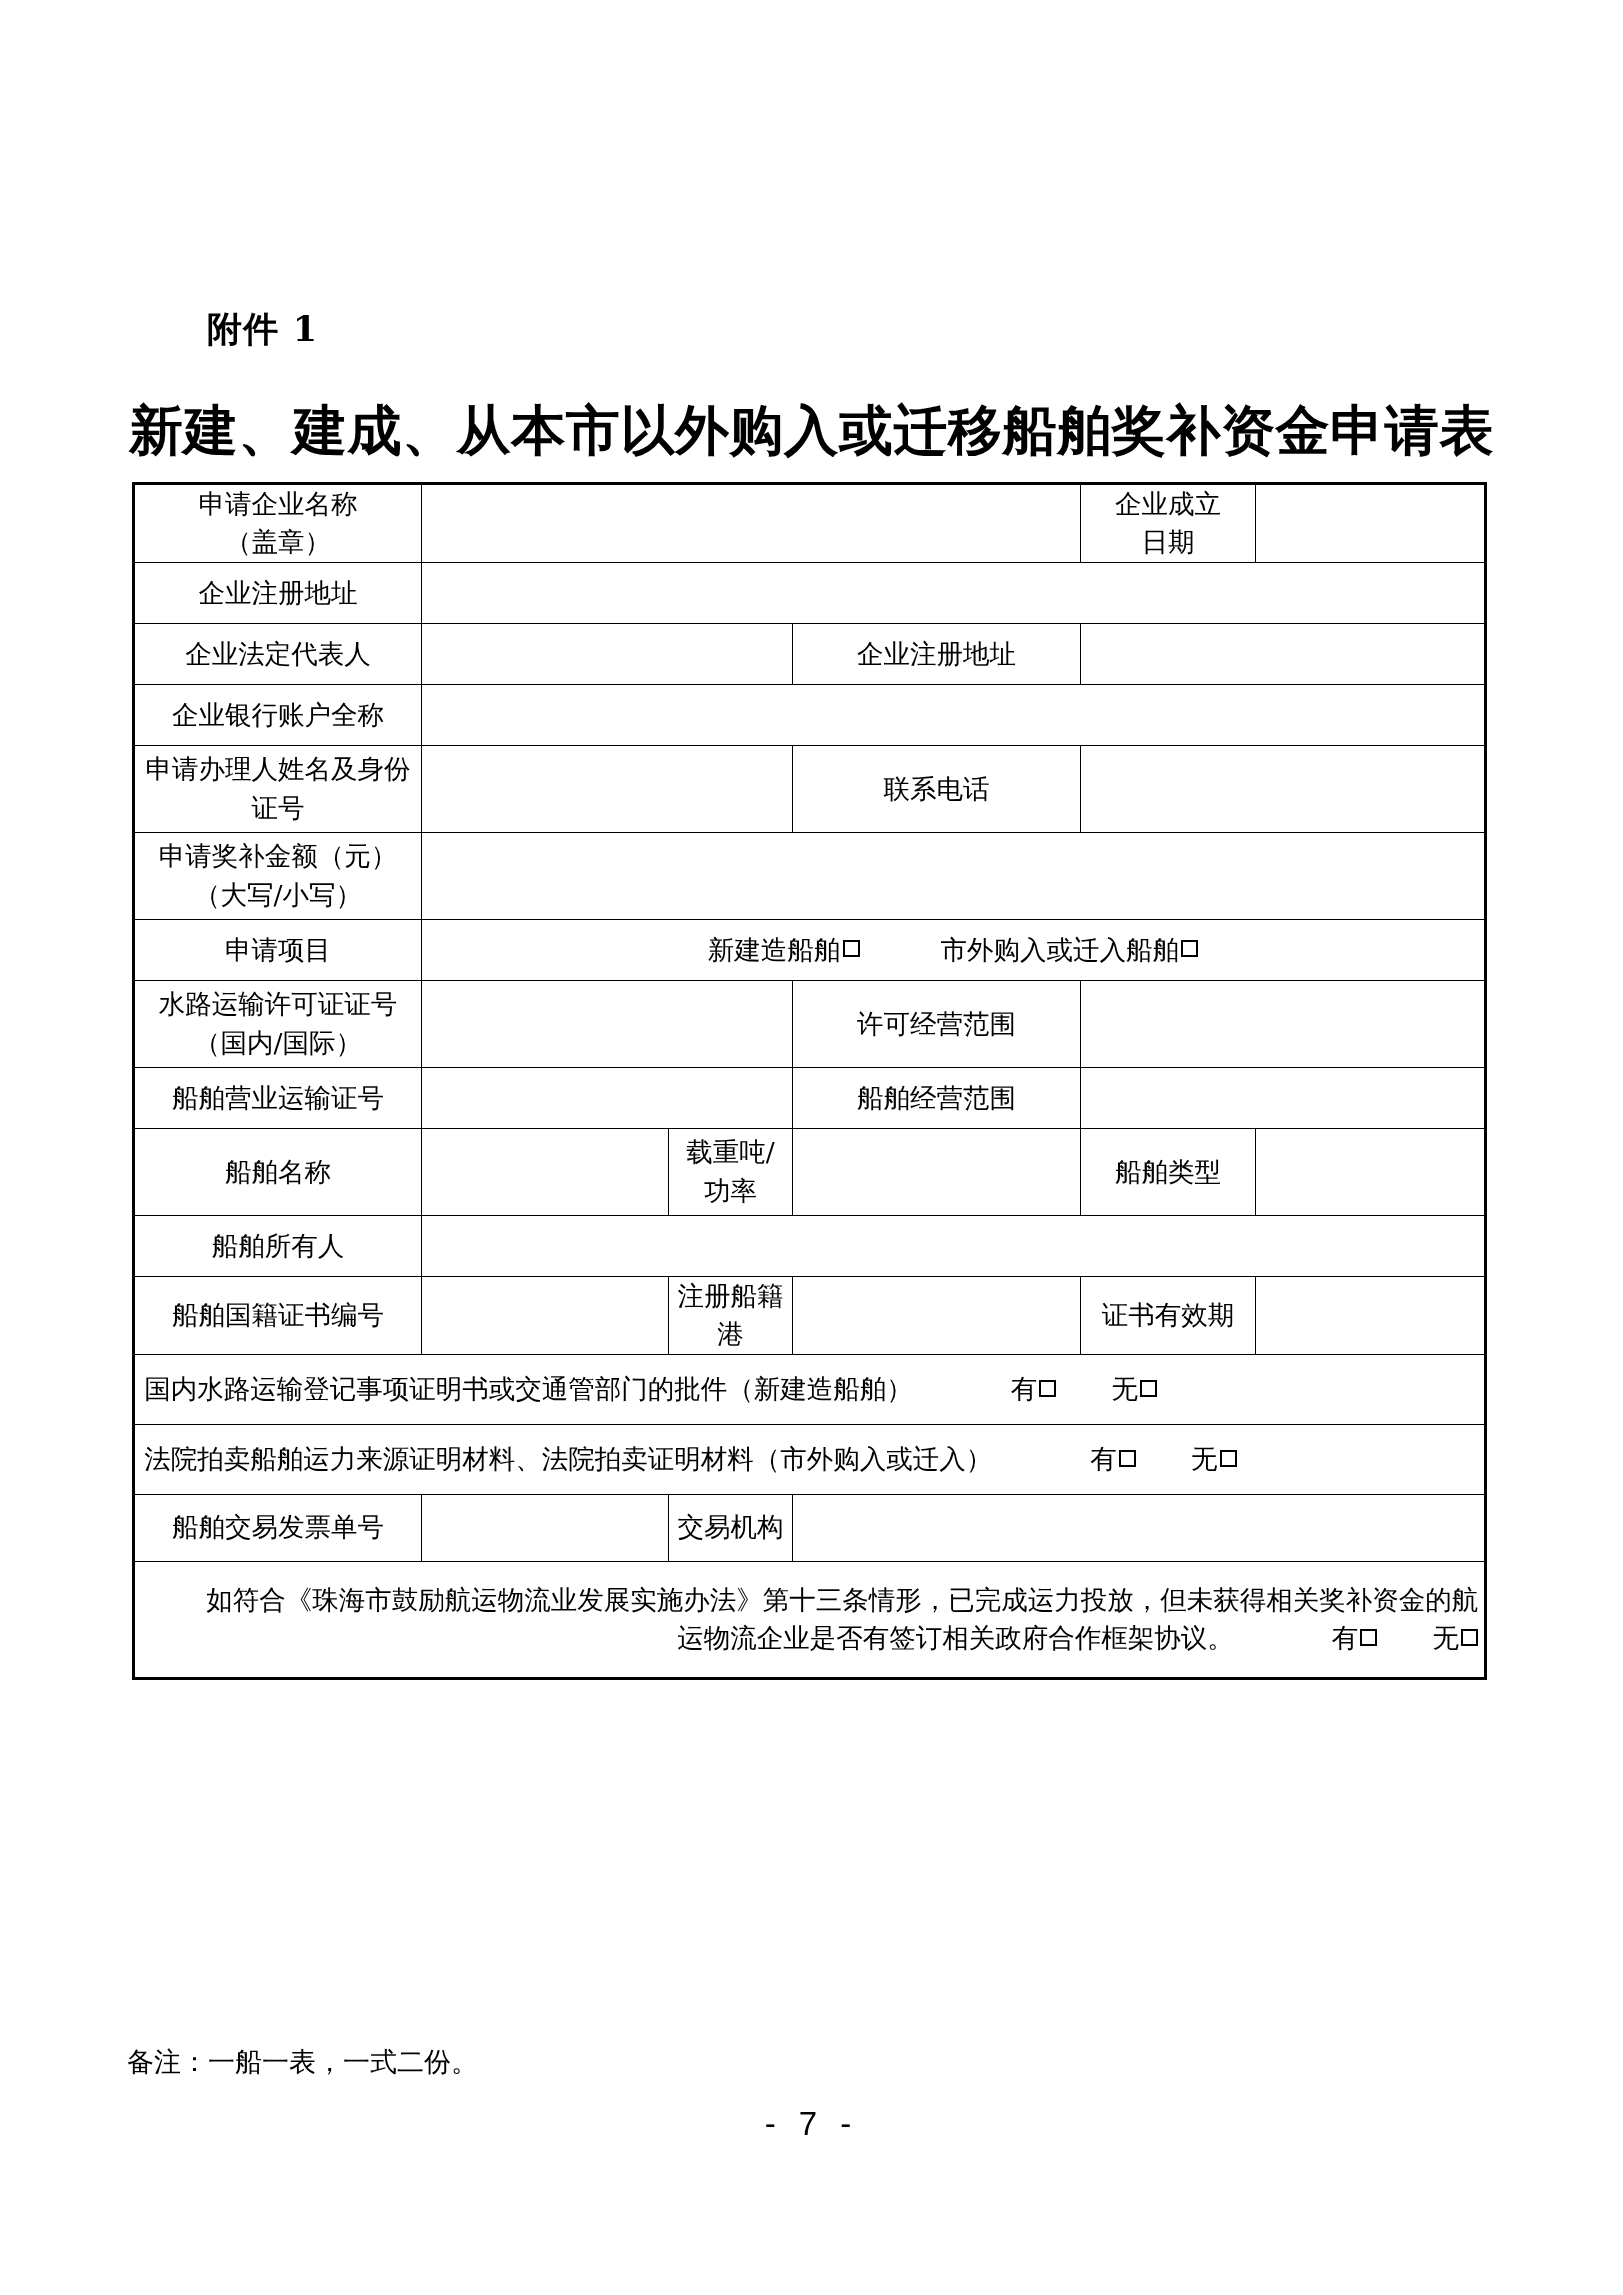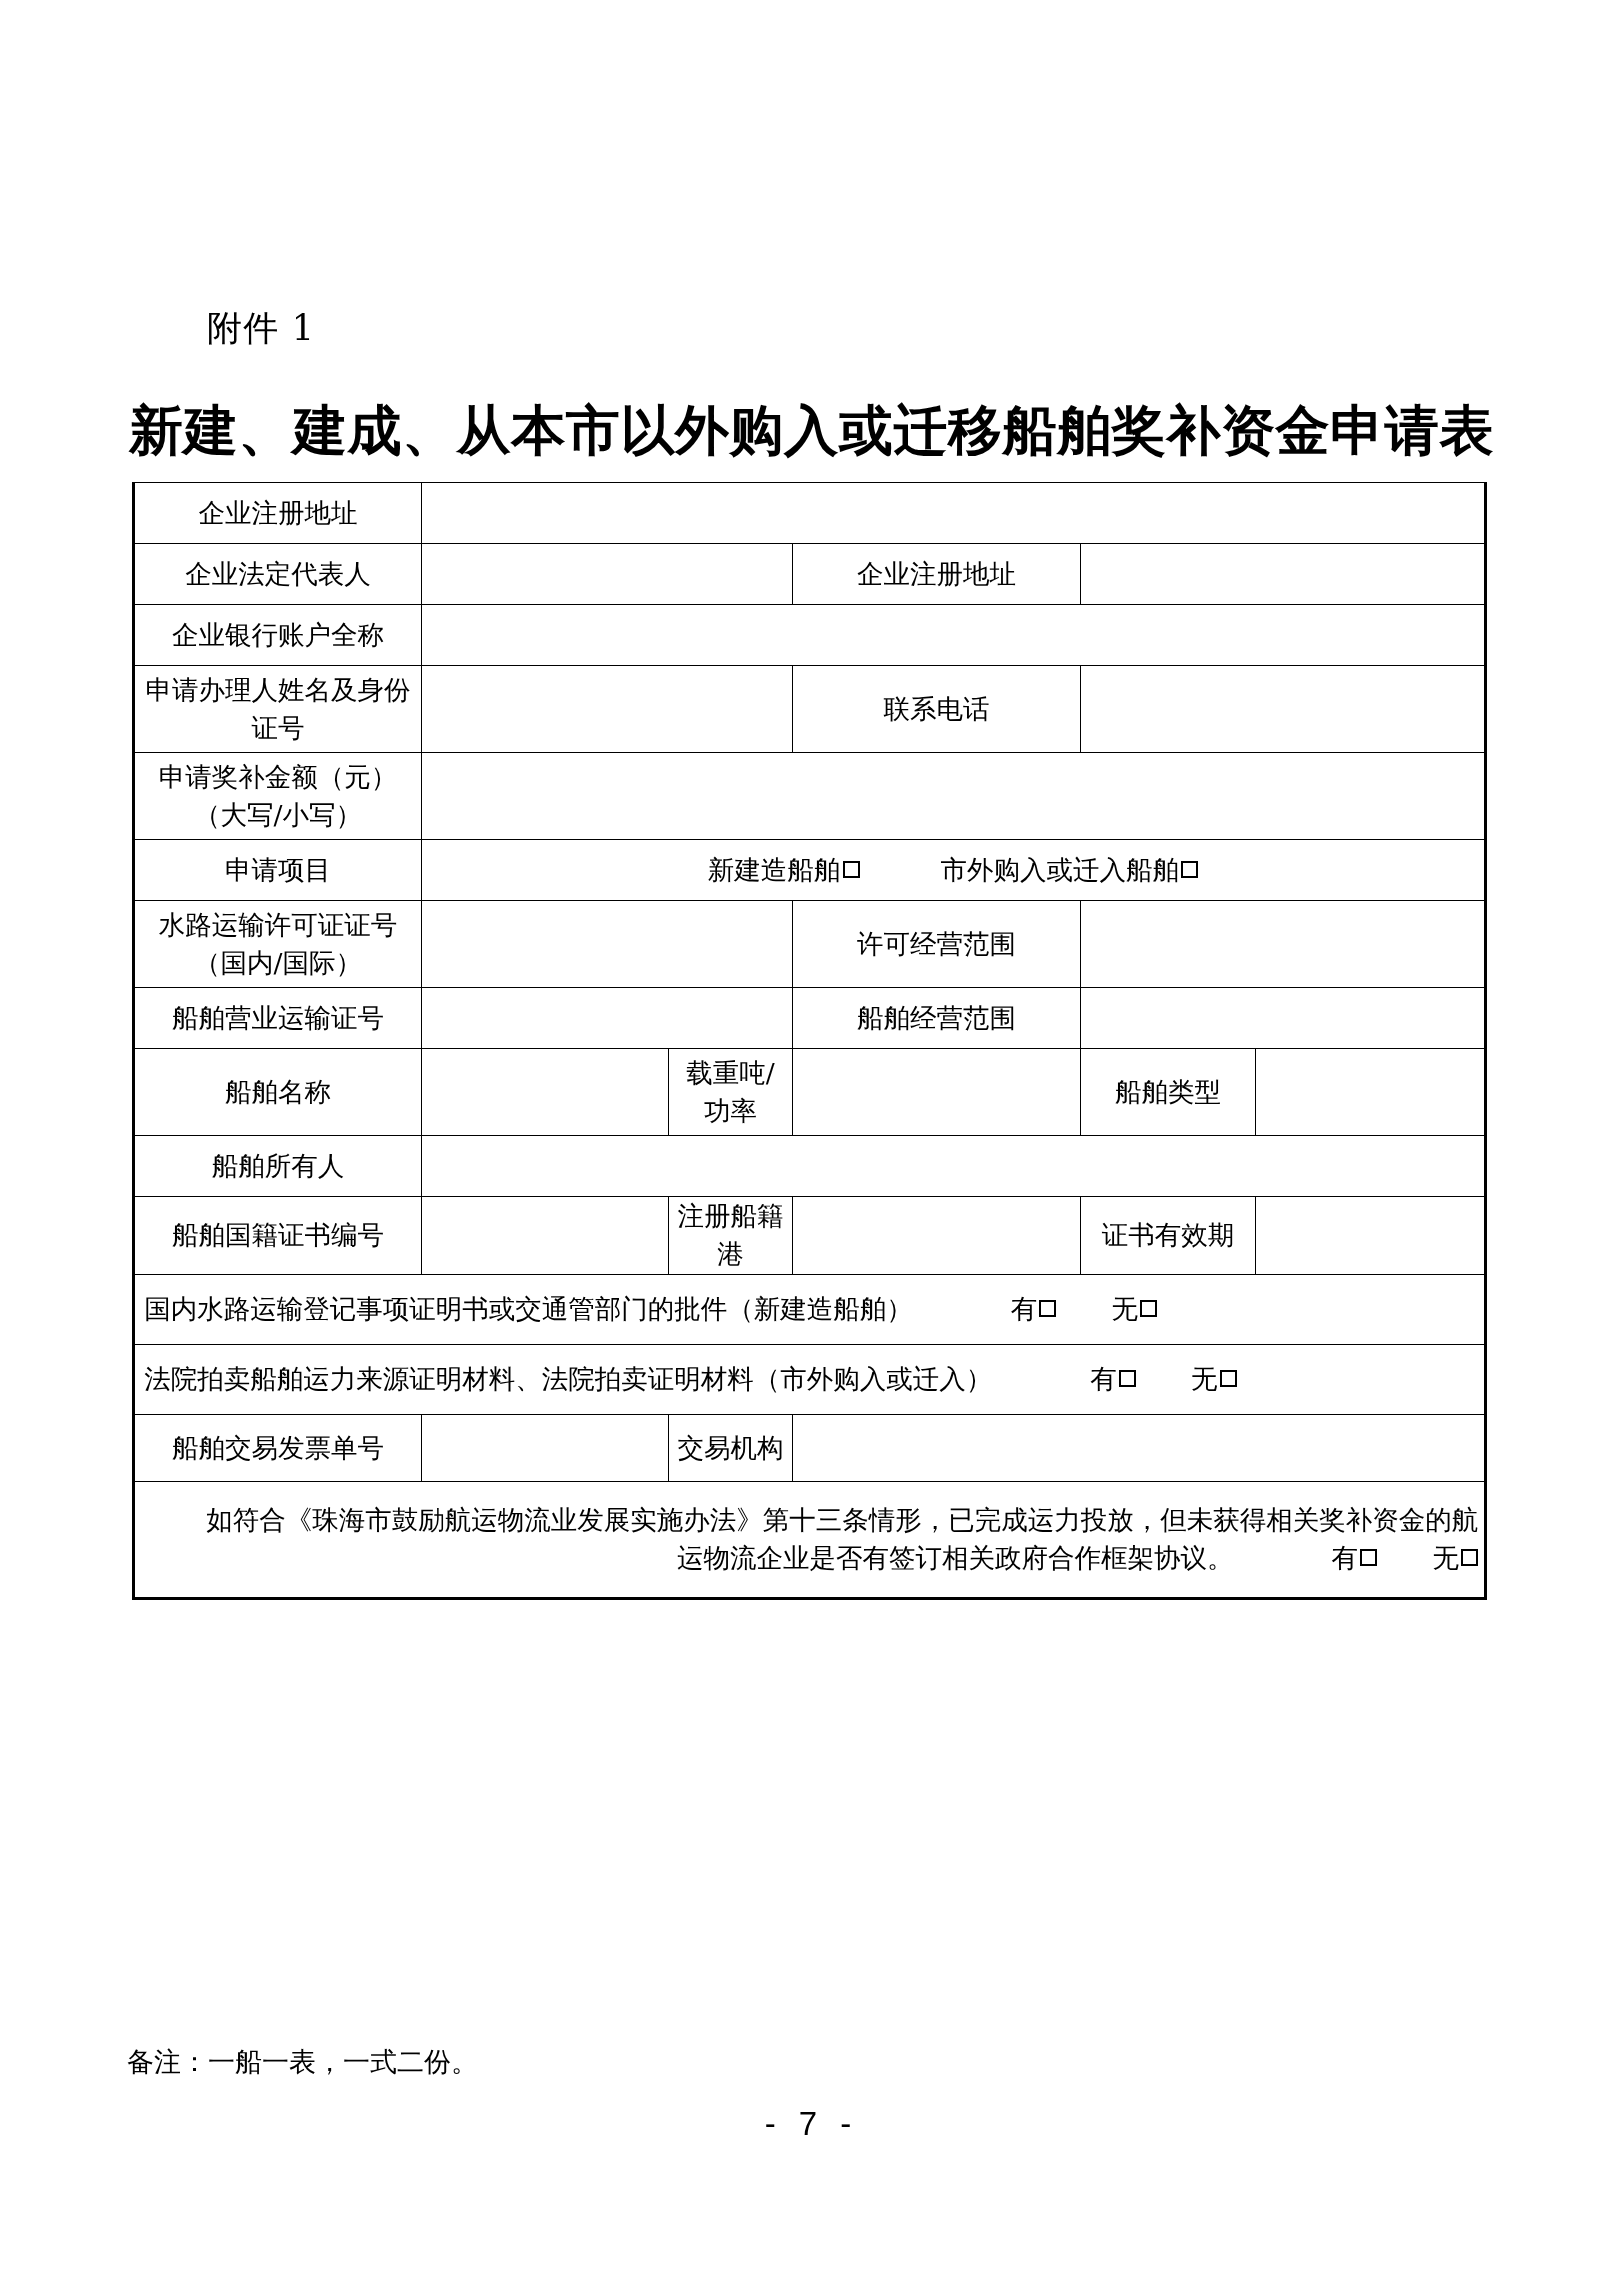--- a/index.html
+++ b/index.html
@@ -22,21 +22,21 @@
     height: 2295px;
     background: #ffffff;
   }
 
   
   .attachment-label {
     position: absolute;
     left: 207px;
     top: 311px;
     font-size: 35px;
-    font-weight: normal;
+    font-weight: bold;
     letter-spacing: 1.2px;
     line-height: 1;
     white-space: nowrap;
   }
   .doc-title {
     position: absolute;
     left: 0;
     top: 403px;
     width: 1623px;
     text-align: center;
@@ -128,20 +128,32 @@
       <col style="width:288px">
       <col style="width:138px">
       <col style="width:109px">
       <col style="width:124px">
       <col style="width:288px">
       <col style="width:175px">
       <col style="width:230px">
     </colgroup>
 
     <tbody>
+        <tr>
+      <td class="outer-left outer-top two-line" rowspan="1">
+        <div>申请企业名称</div>
+        <div>（盖章）</div>
+      </td>
+      <td class="blank outer-top" colspan="4"></td>
+      <td class="outer-top two-line">
+        <div>企业成立</div>
+        <div>日期</div>
+      </td>
+      <td class="blank outer-top outer-right"></td>
+    </tr>
 
     <tr>
       <td class="outer-left" style="height:60px">企业注册地址</td>
       <td class="blank outer-right" colspan="6"></td>
     </tr>
 
     <tr>
       <td class="outer-left" style="height:60px">企业法定代表人</td>
       <td class="blank" colspan="3"></td>
       <td>企业注册地址</td>

